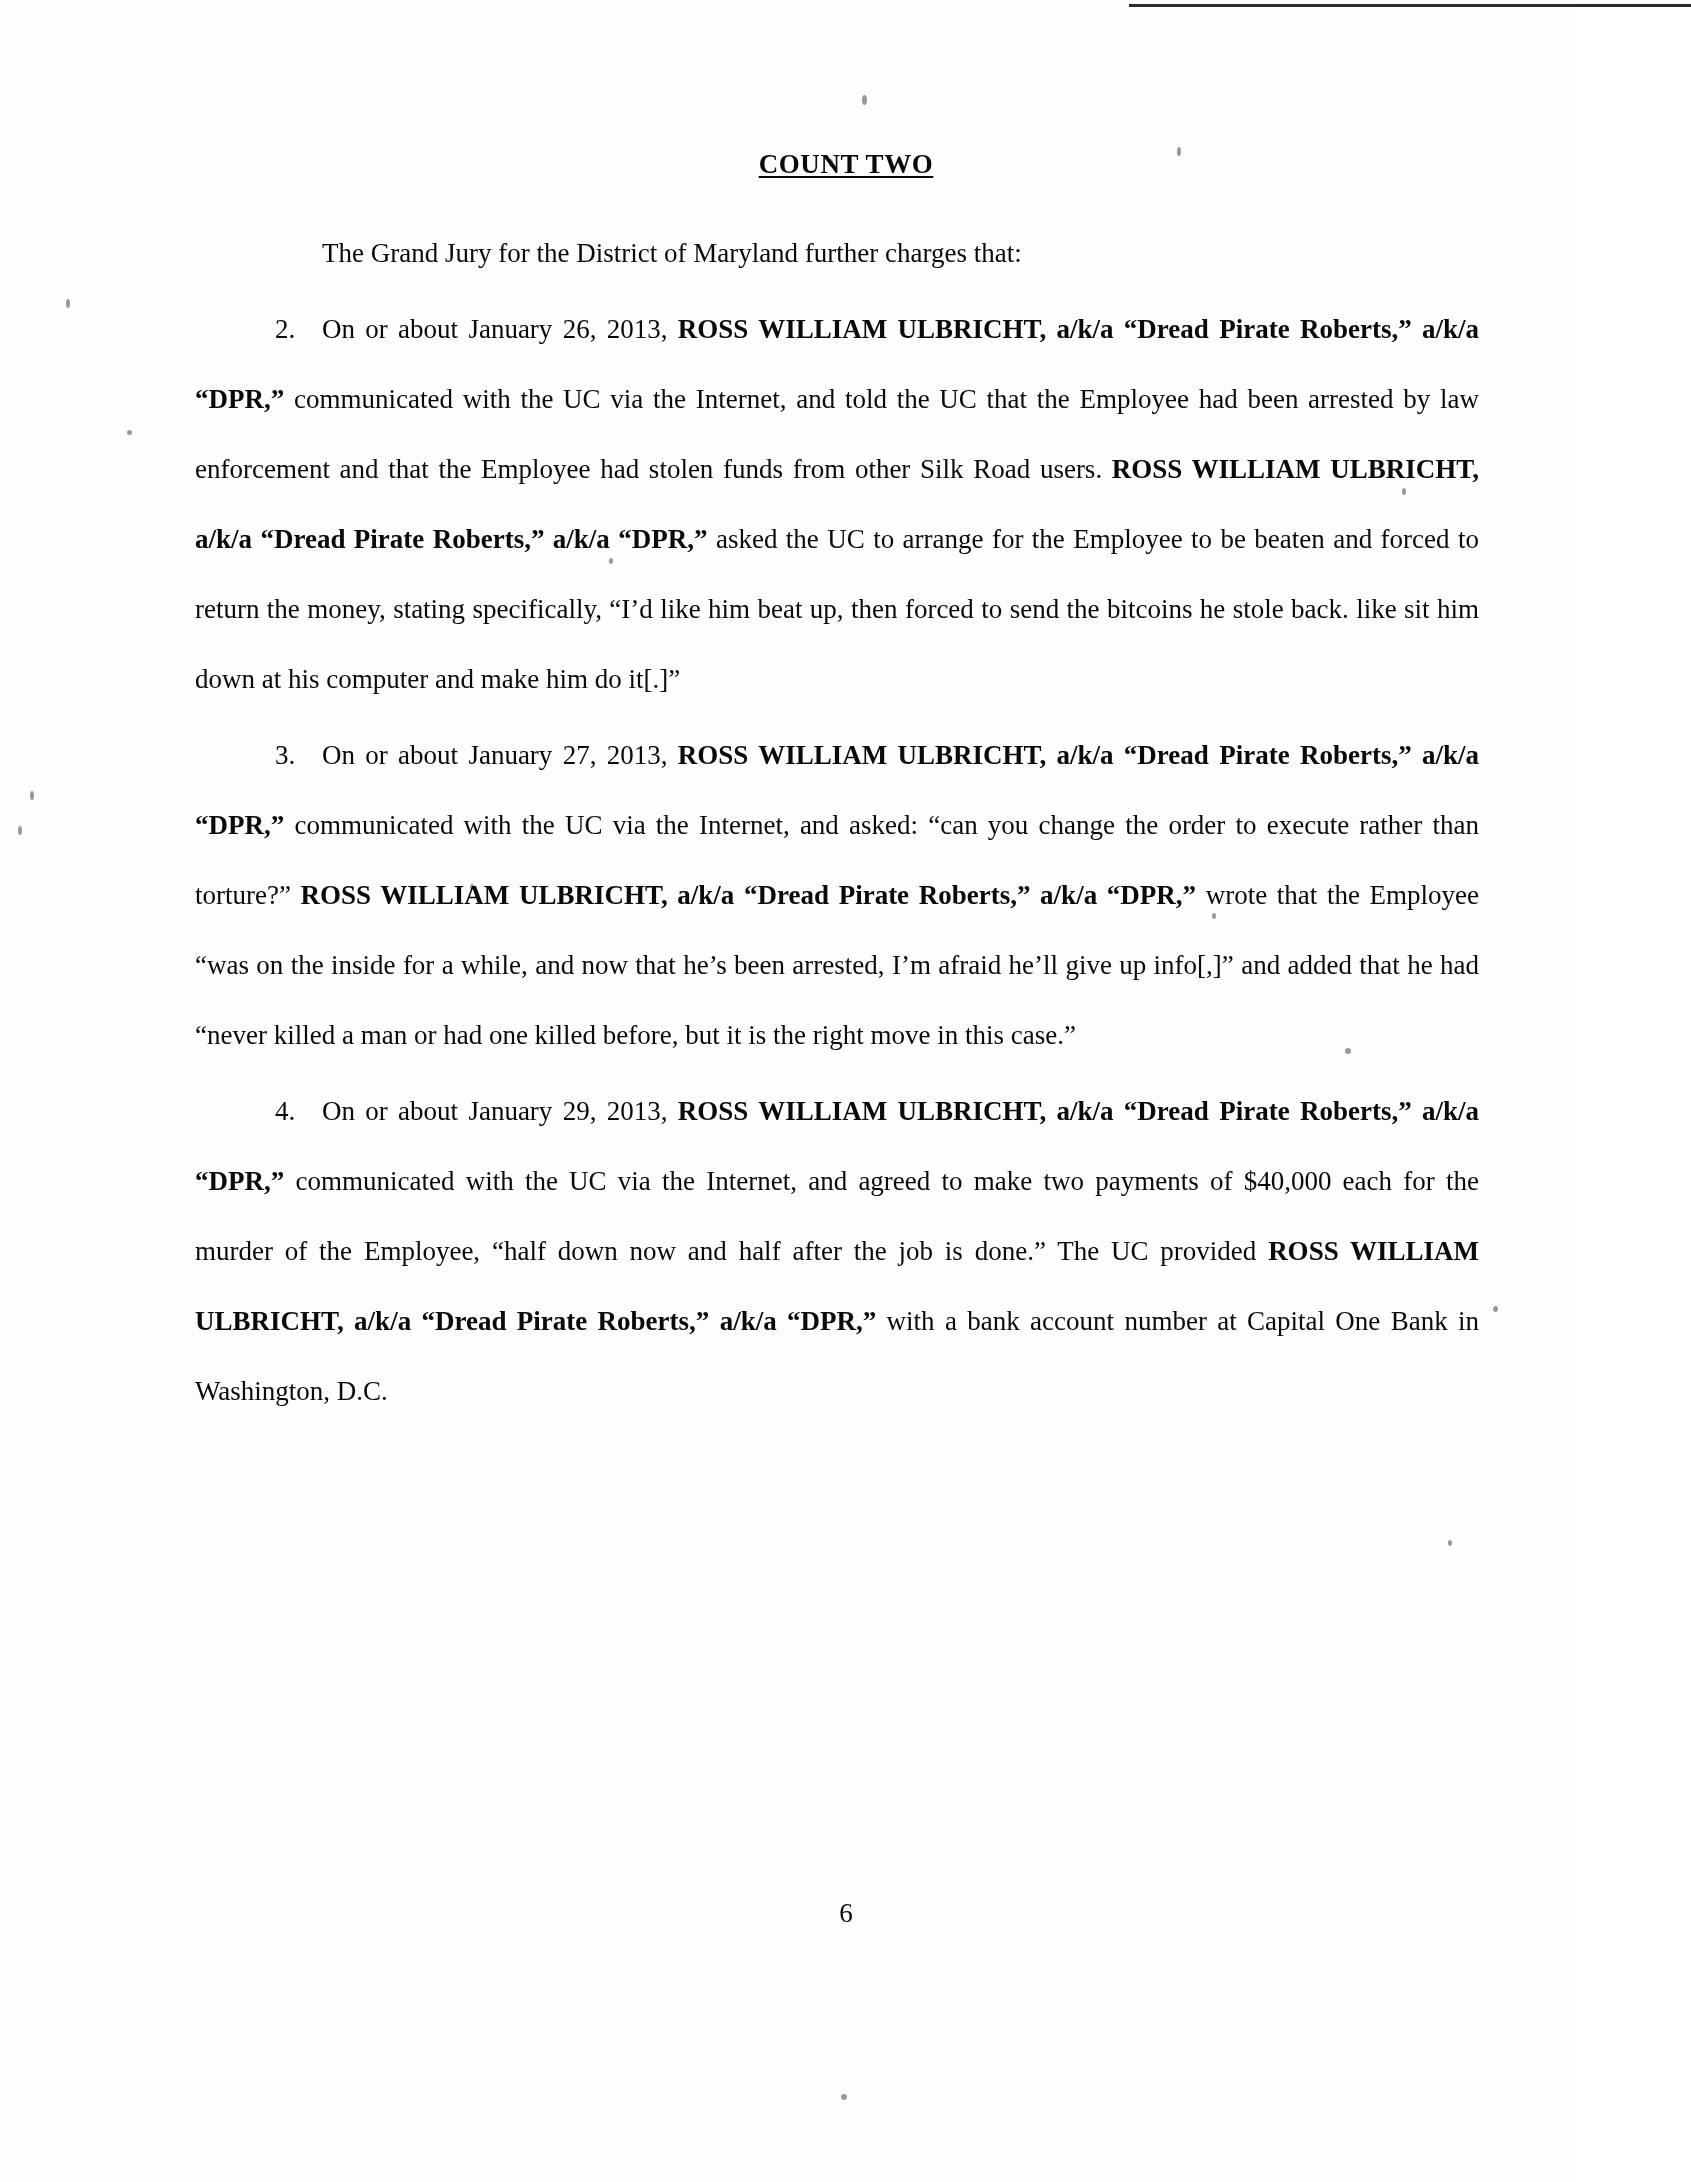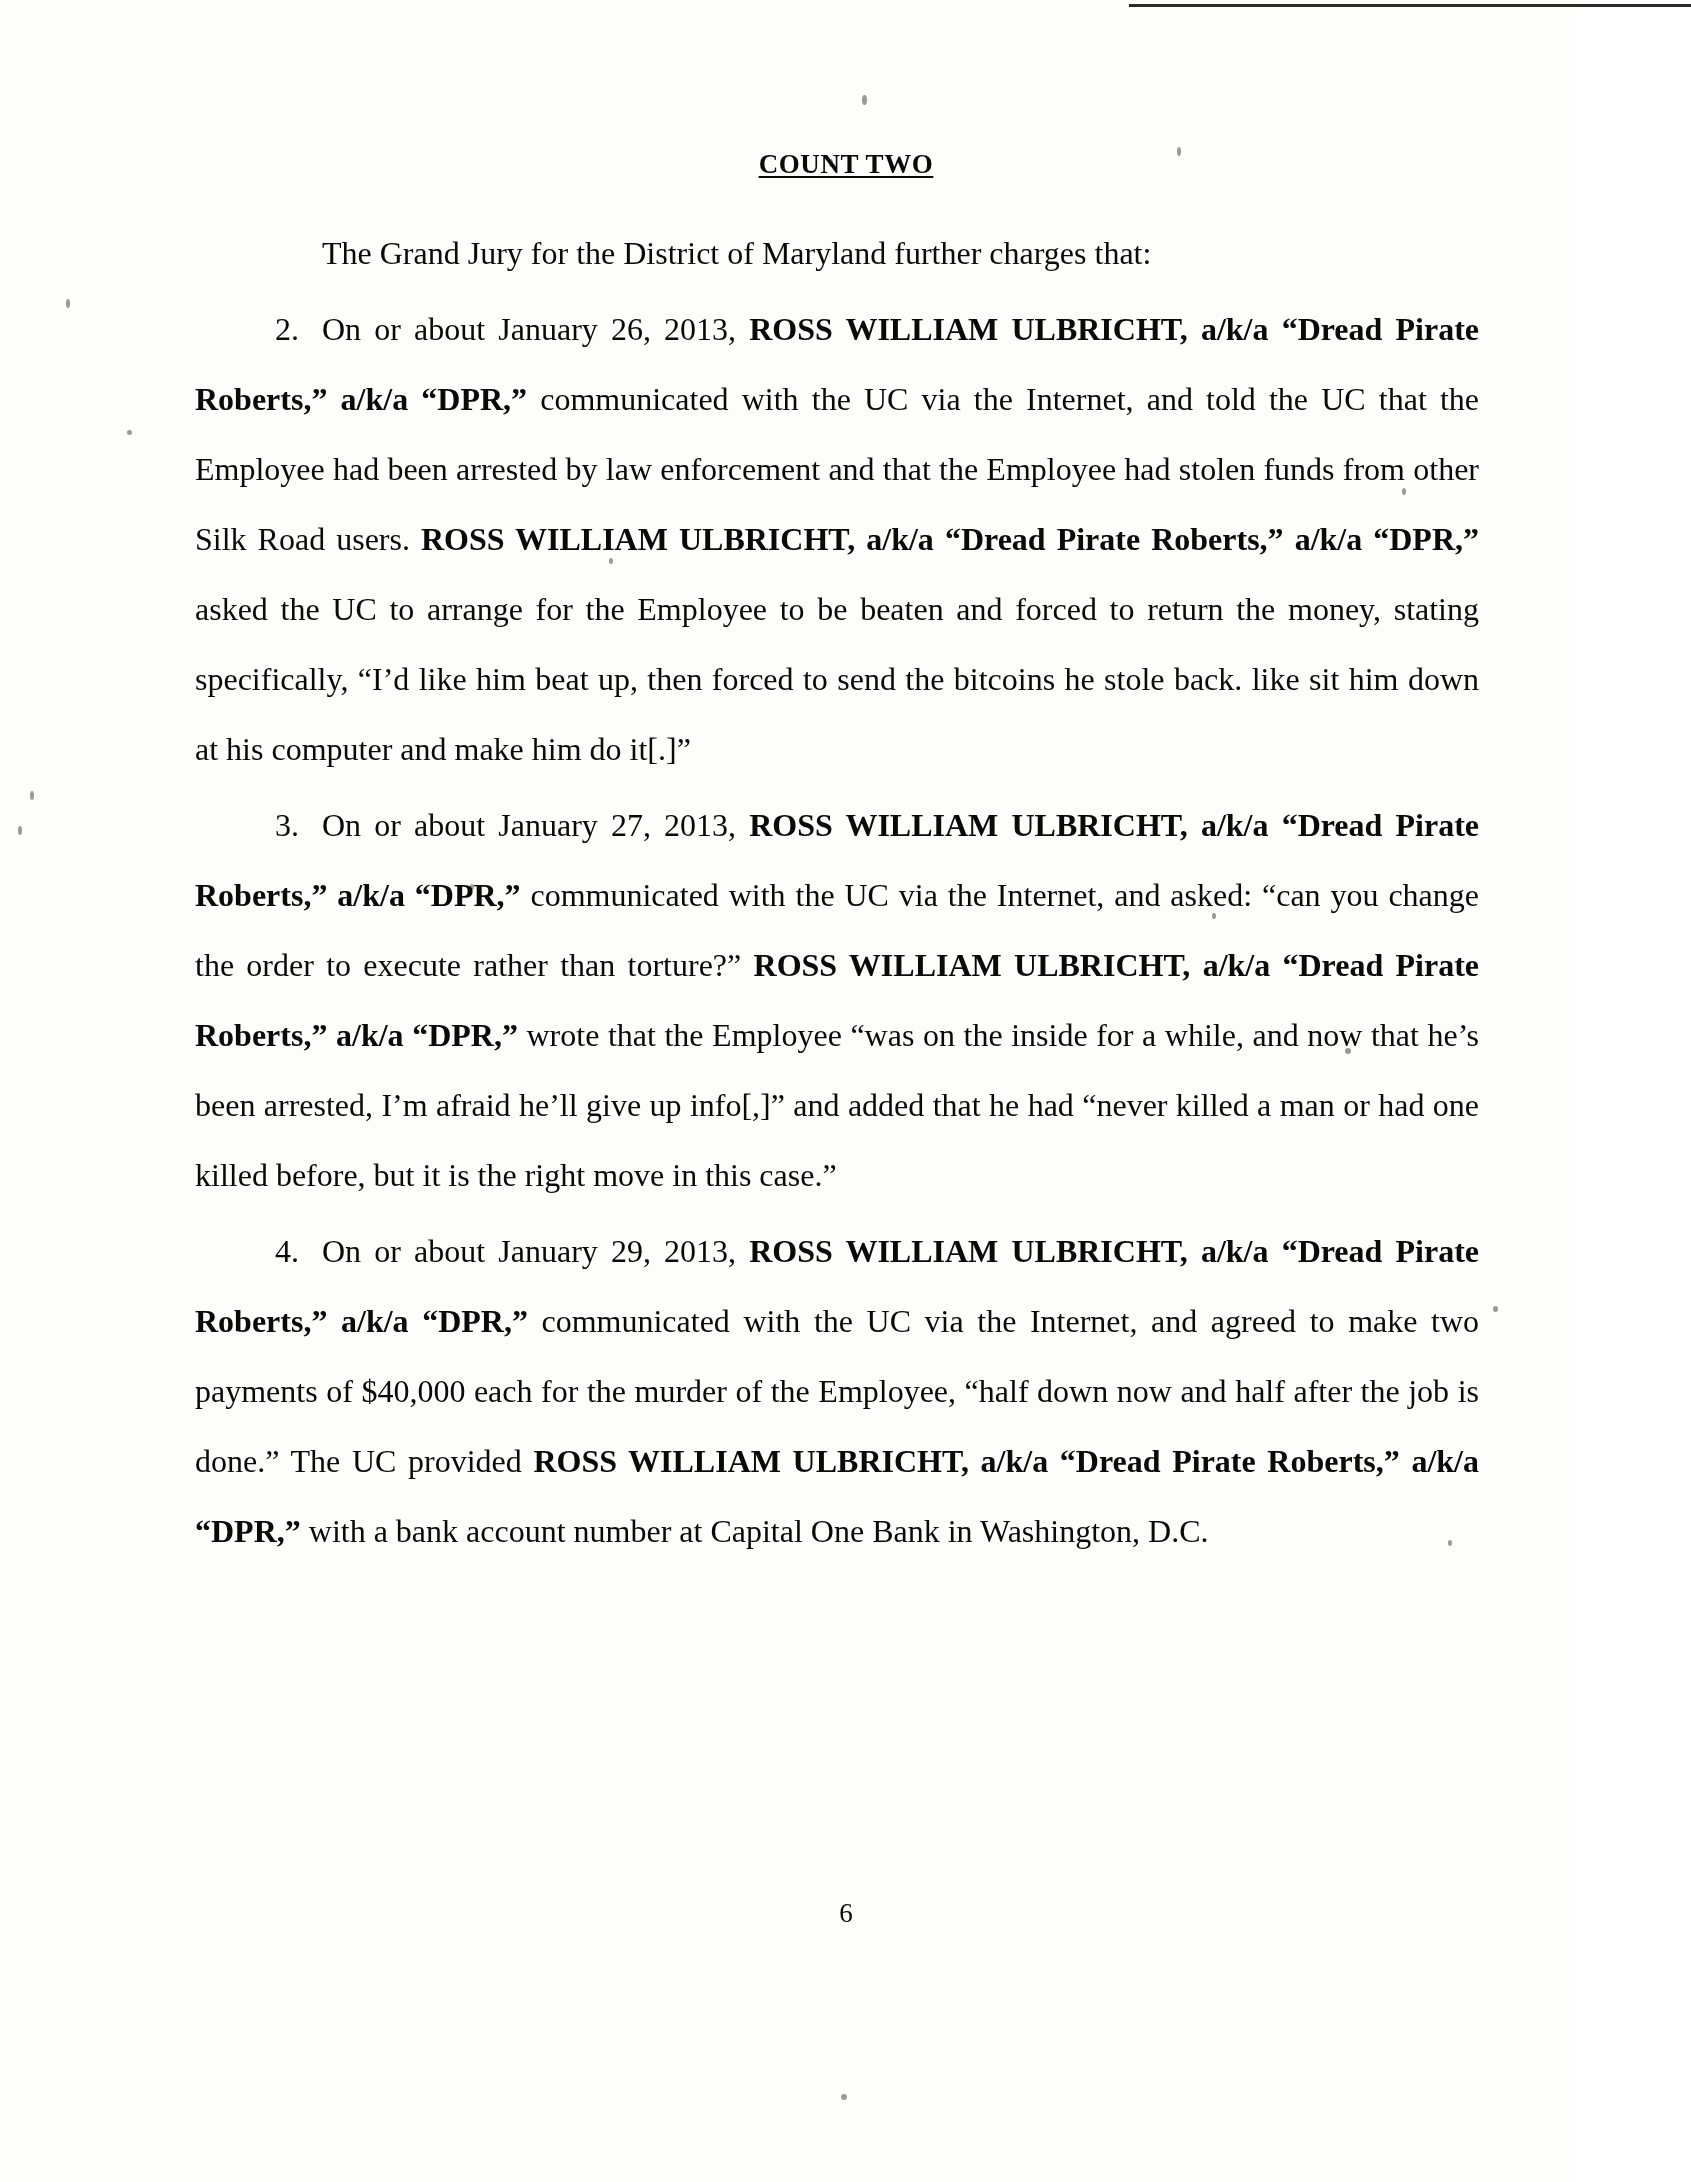--- a/index.html
+++ b/index.html
@@ -41,21 +41,21 @@
     text-align: center;
     font-size: 27px;
     font-weight: bold;
     letter-spacing: 0.6px;
     text-decoration: underline;
     text-underline-offset: 3px;
     margin: 0 0 38px 0;
     padding-left: 18px;
   }
   p.para {
-    font-size: 32px;
+    font-size: 27px;
     line-height: 70px;
     margin: 0 0 6px 0;
     text-align: justify;
     text-justify: inter-word;
     -webkit-hyphens: none;
     hyphens: none;
   }
   p.para .indent {
     display: inline-block;
     width: 127px;

